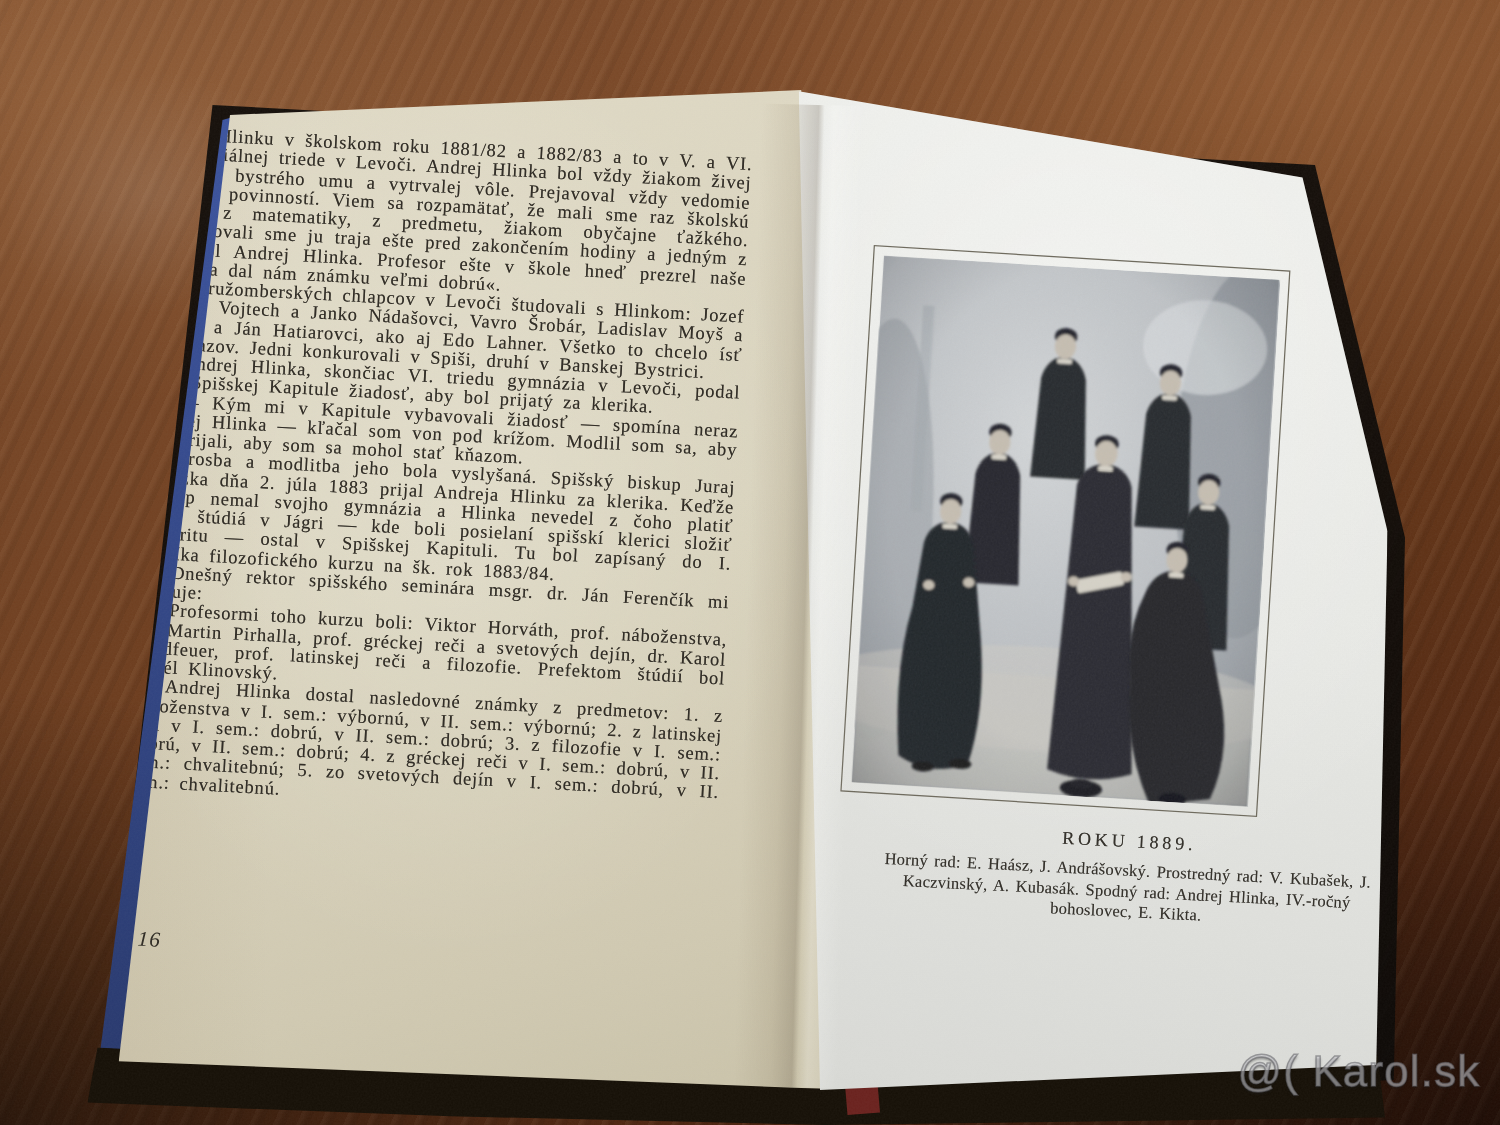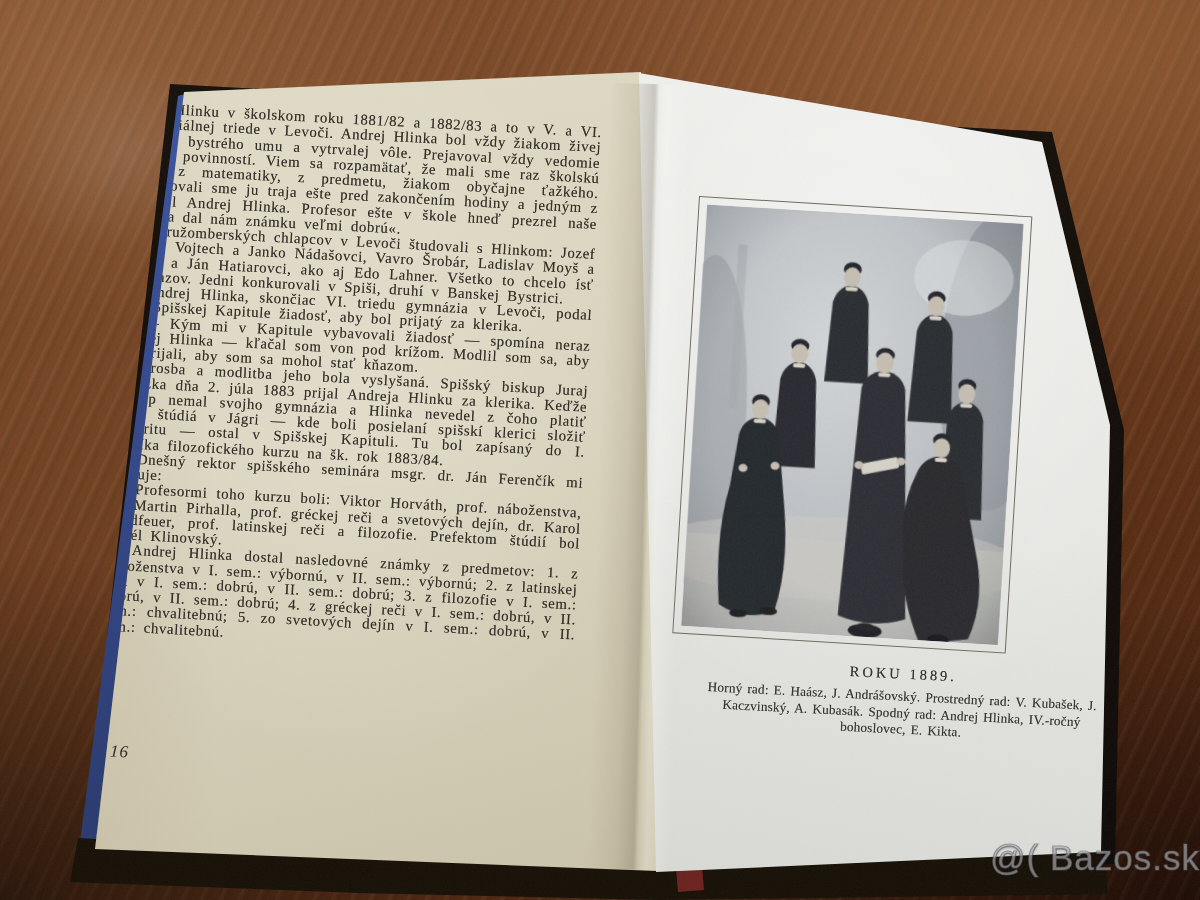--- a/index.html
+++ b/index.html
@@ -210,21 +210,21 @@
     </div>
 
     <div class="caption">
       <p class="cap-title">ROKU 1889.</p>
       <p class="cap-text">Horný rad: E. Haász, J. Andrášovský. Prostredný rad: V. Kubašek, J. Kaczvinský, A. Kubasák. Spodný rad: Andrej Hlinka, IV.-ročný bohoslovec, E. Kikta.</p>
     </div>
   </div>
 
   <div class="gutter"></div>
 
-  <div class="watermark">@( Bazos.sk</div>
+  <div class="watermark">@( Karol.sk</div>
 
   <svg class="noise" viewBox="0 0 1200 900" preserveAspectRatio="none">
     <filter id="scenegrain">
       <feTurbulence type="fractalNoise" baseFrequency="0.7" numOctaves="2" result="n2"></feTurbulence>
       <feColorMatrix in="n2" type="matrix" values="0 0 0 0 0.5  0 0 0 0 0.5  0 0 0 0 0.5  0 0 0 1 0"></feColorMatrix>
     </filter>
     <rect width="1200" height="900" filter="url(#scenegrain)"></rect>
   </svg>
 
 </div>

